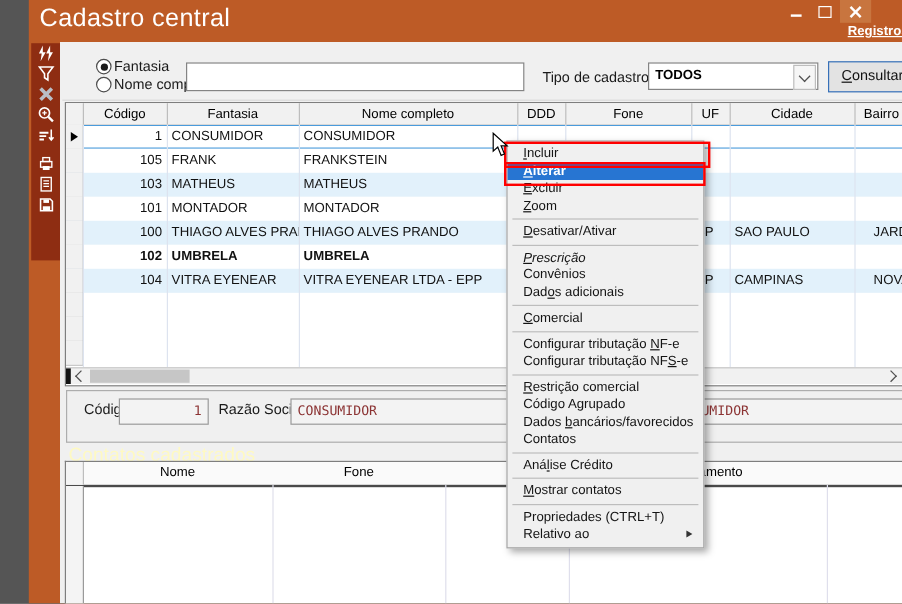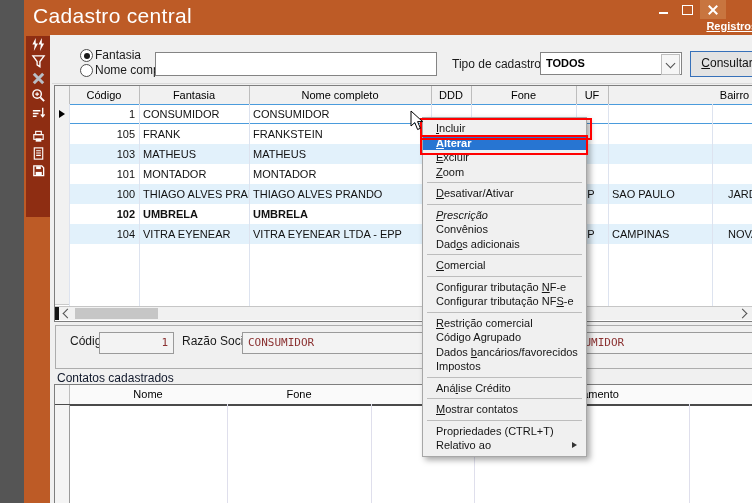--- a/index.html
+++ b/index.html
@@ -61,21 +61,21 @@
   #gvs .thumb{position:absolute;left:1px;top:14px;width:11px;height:42px;background:#CDCDCD;}
   #ghs{left:31px;top:306px;width:702px;height:13px;border-top:1px solid #C6C6C6;}
   #ghs .mark{position:absolute;left:0;top:0;width:4px;height:13px;background:#141414;}
   #ghs .thumb{position:absolute;left:20px;top:1px;width:83px;height:11px;background:#C6C6C6;}
   
   #detailbox{left:31px;top:325px;width:705px;height:42px;border:1px solid #ADADAD;}
   .field{position:absolute;height:20px;background:#F3F3F3;border:1px solid #9a9a9a;
          font-family:"DejaVu Sans Mono",monospace;font-size:11px;line-height:20px;color:#8B3232;
          overflow:hidden;white-space:nowrap;}
   
-  #ctitle{left:33px;top:371px;font-size:12px;color:#0f172a;}
+  #ctitle{left:33px;top:371px;font-size:16px;color:#fef9c3;}
   #cborder{left:30px;top:384px;width:717px;height:119px;border:1px solid #7E7E7E;border-bottom:none;background:#fff;}
   #chead{left:31px;top:385px;width:702px;height:19px;background:#FAFAFA;border-bottom:2px solid #4A4A4A;}
   .cvl{position:absolute;top:404px;height:99px;width:1px;background:#DFDFEC;}
   .cesel{position:absolute;left:31px;width:14px;height:20px;background:#F4F4F4;border-right:1px solid #9a9a9a;border-bottom:1px solid #C9C9C9;}
   #cvs{left:733px;top:385px;width:13px;height:118px;border-left:1px solid #9d9d9d;}
   
   #menu{left:398px;top:117px;width:163px;background:#F0F0F0;border:1px solid #A7A7A7;
         box-shadow:3px 3px 6px rgba(0,0,0,.35);padding:3px 0;z-index:50;}
   .mi{height:14.5px;line-height:14.5px;font-size:11px;padding-left:13px;color:#141414;position:relative;white-space:nowrap;}
   .mi.hl{background:#2775D2;color:#fff;font-weight:bold;}
@@ -179,20 +179,21 @@
 
   <div class="abs" id="grid-border"></div>
   <div class="abs" id="ghead">
     <div class="hc" style="left:0;width:14px;background:#F1F1F1;"></div>
     <div class="hc" style="left:14px;width:70px;">Código</div>
     <div class="hc" style="left:84px;width:110px;">Fantasia</div>
     <div class="hc" style="left:194px;width:182px;">Nome completo</div>
     <div class="hc" style="left:376px;width:40px;">DDD</div>
     <div class="hc" style="left:416px;width:105px;">Fone</div>
     <div class="hc" style="left:521px;width:32px;">UF</div>
+    <div class="hc" style="left:553px;width:104px;">Cidade</div>
     <div class="hc" style="left:657px;width:45px;border-right:none;">Bairro</div>
   </div>
 
   <div class="grow selrow" style="top:104px;">
     <div class="cell csel">
         <span class="arrowmark"></span>
       </div>
     <div class="cell ccod">1</div>
     <div class="cell cfan">CONSUMIDOR</div>
     <div class="cell cnom">CONSUMIDOR</div>
@@ -337,21 +338,21 @@
     <div class="mi">Dad<u>o</u>s adicionais</div>
     <div class="msep"></div>
     <div class="mi"><u>C</u>omercial</div>
     <div class="msep"></div>
     <div class="mi">Configurar tributação <u>N</u>F-e</div>
     <div class="mi">Configurar tributação NF<u>S</u>-e</div>
     <div class="msep"></div>
     <div class="mi"><u>R</u>estrição comercial</div>
     <div class="mi">Código Agrupado</div>
     <div class="mi">Dados <u>b</u>ancários/favorecidos</div>
-    <div class="mi">Impostos</div>
+    <div class="mi">Contatos</div>
     <div class="msep"></div>
     <div class="mi">Aná<u>l</u>ise Crédito</div>
     <div class="msep"></div>
     <div class="mi"><u>M</u>ostrar contatos</div>
     <div class="msep"></div>
     <div class="mi">Propriedades (CTRL+T)</div>
     <div class="mi sub">Relativo ao</div>
   </div>
 
   <div class="abs" id="rr1"></div>

